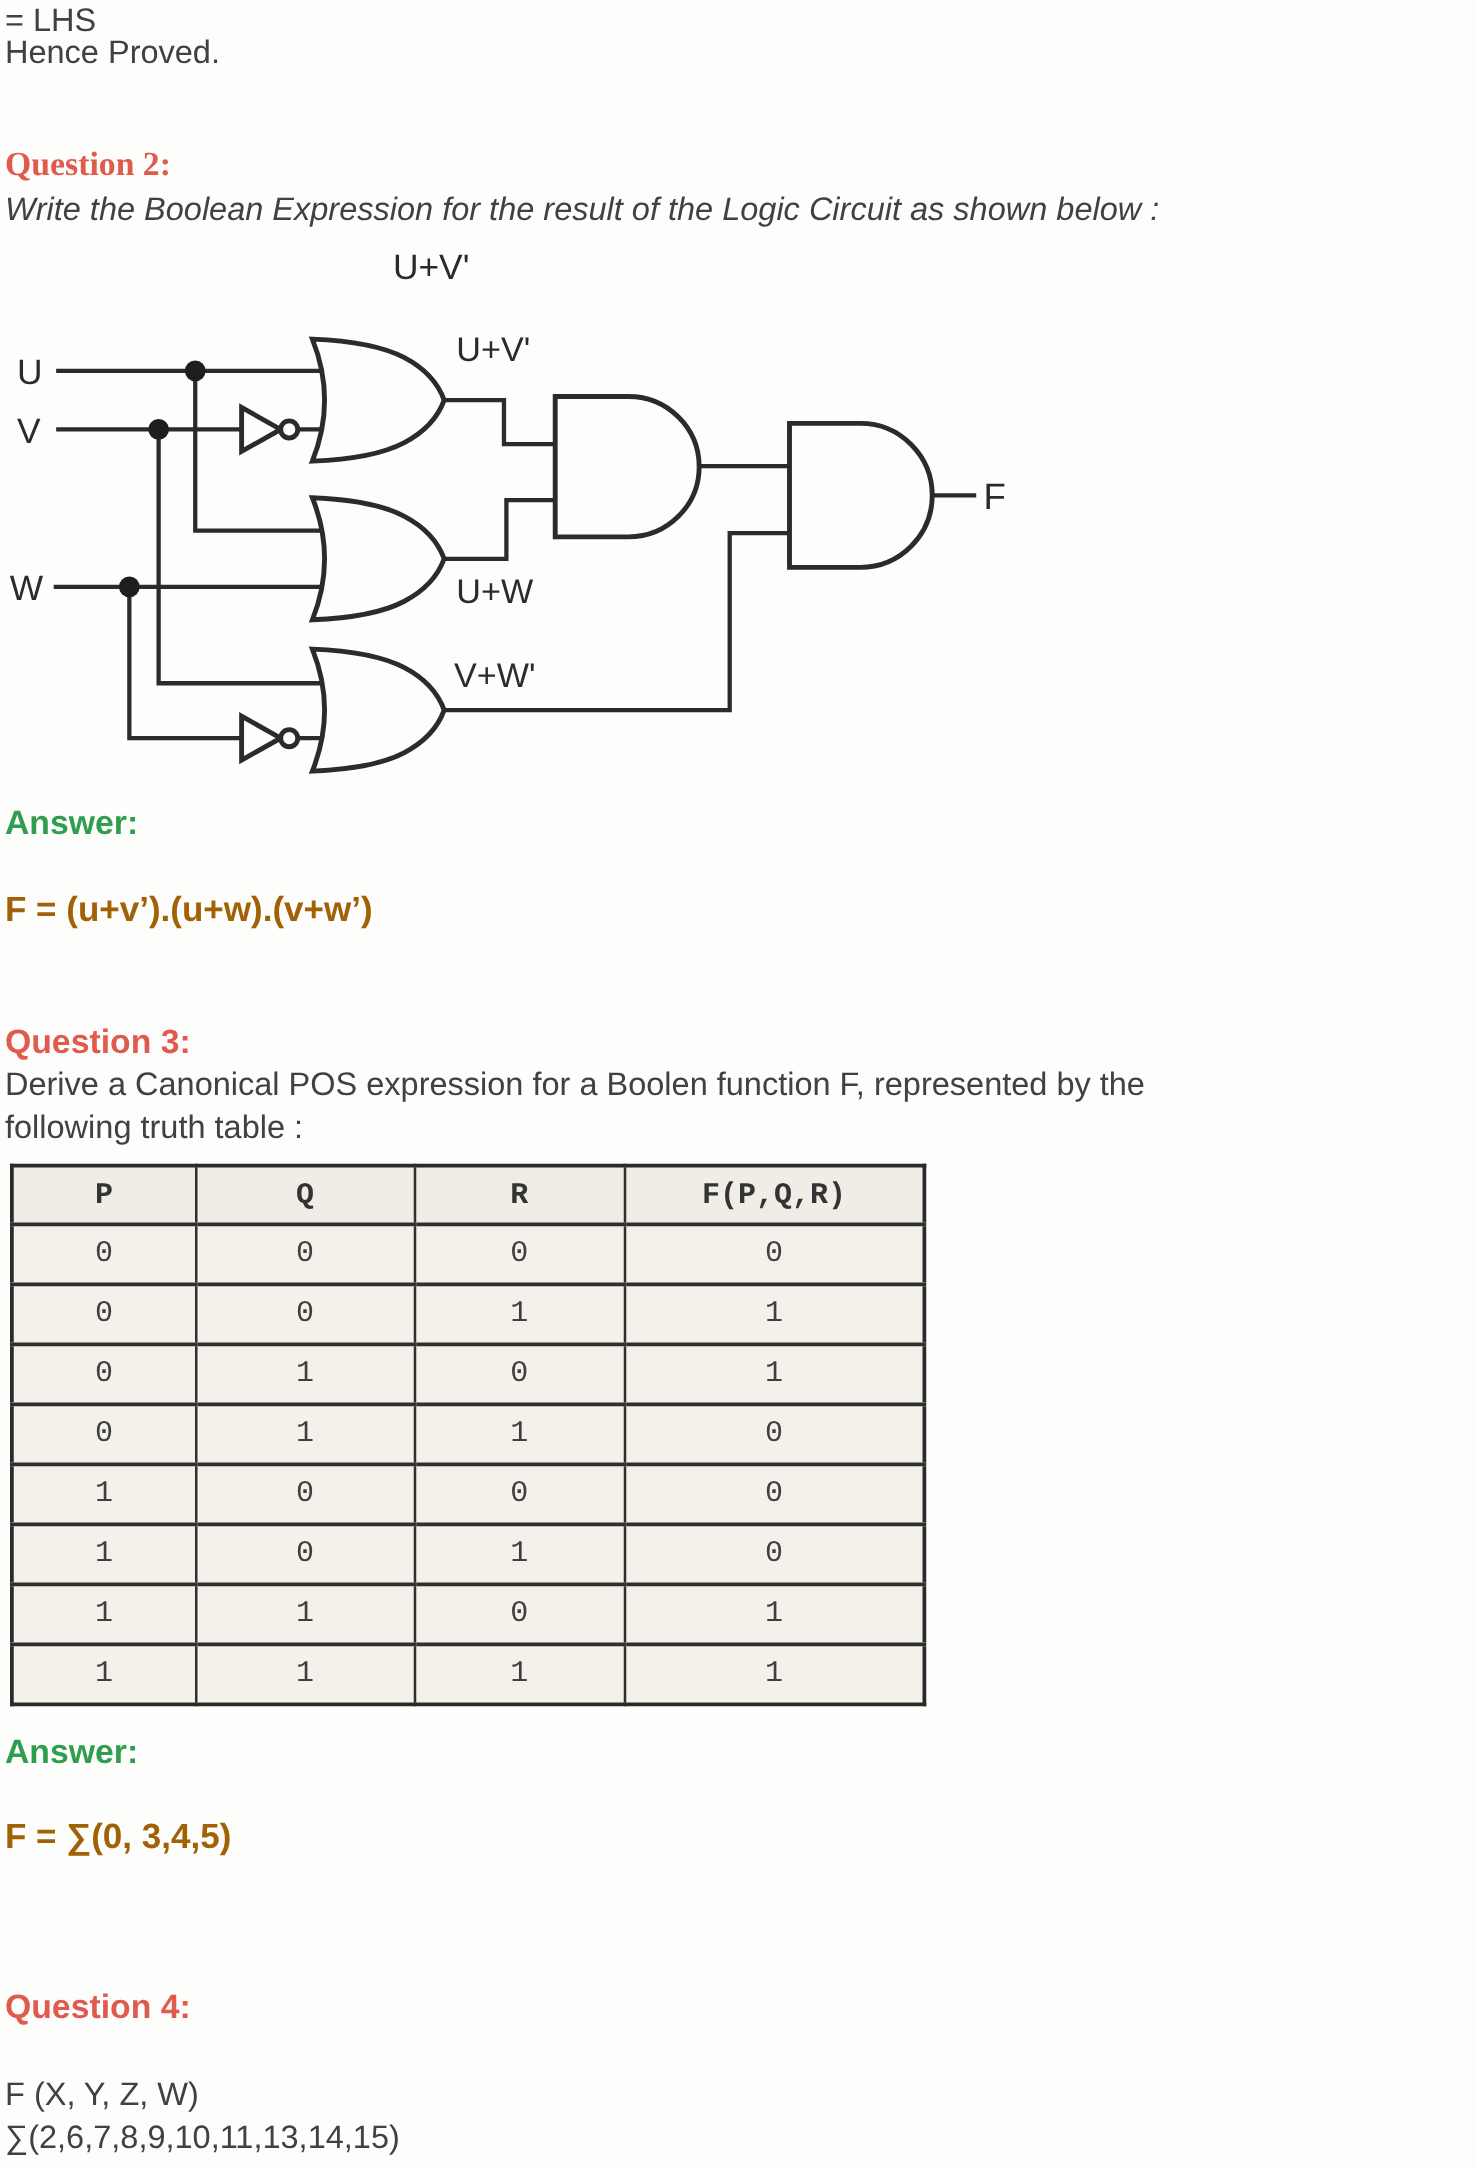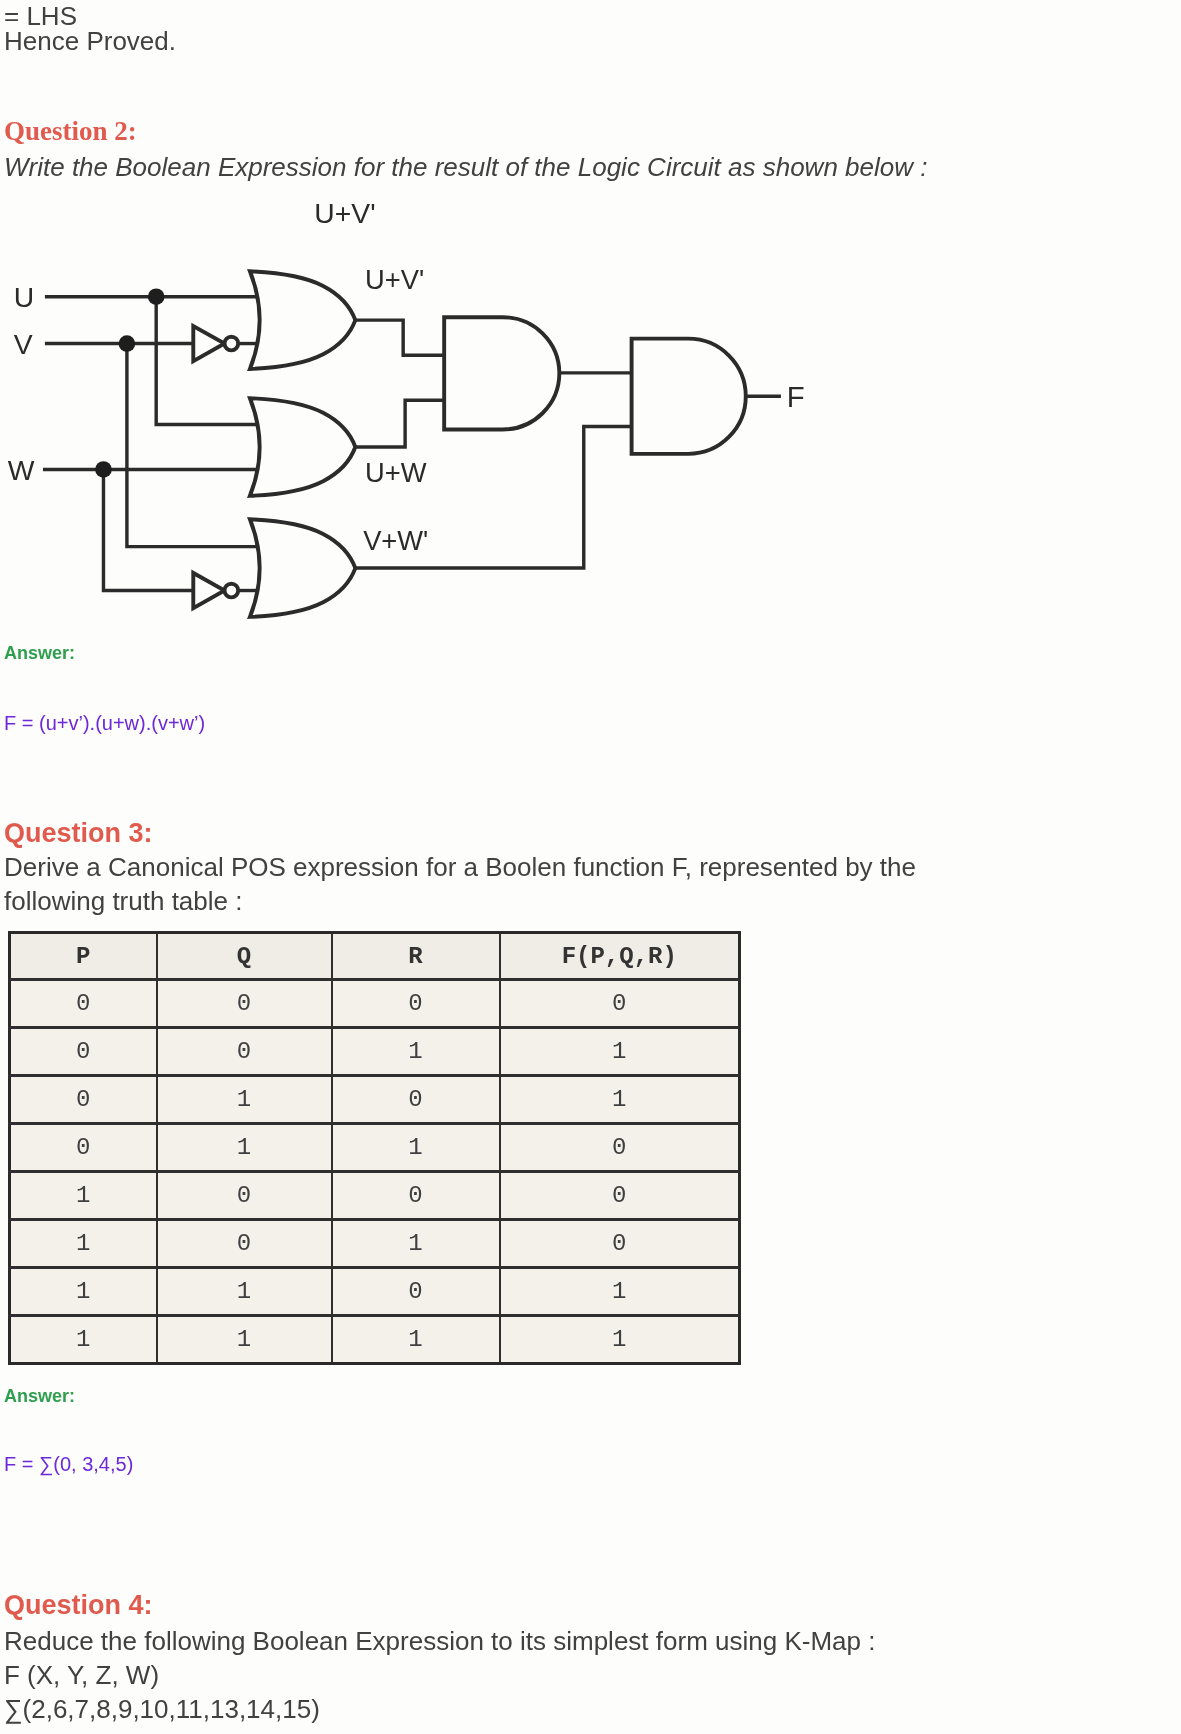--- a/index.html
+++ b/index.html
@@ -8,22 +8,22 @@
     position:relative;
     width:1181px; height:1734px;
     background:#fdfdfb;
     font-family:"Liberation Sans", sans-serif;
     color:#414141;
     overflow:hidden;
   }
   .abs { position:absolute; }
   .body-text { font-size:26px; line-height:30px; color:#414141; white-space:nowrap; }
   .q-heading { font-size:27px; font-weight:bold; color:#e05a4e; white-space:nowrap; }
-  .a-heading { font-size:18px; font-weight:bold; color:#2f9e4f; white-space:nowrap; }
-  .formula { font-size:20px; color:#6d28d9; white-space:nowrap; }
+  .a-heading { font-size:27px; font-weight:bold; color:#2f9e4f; white-space:nowrap; }
+  .formula { font-size:28px; color:#a16207; white-space:nowrap;font-weight:bold; }
 
   
   svg.circuit text { font-family:"Liberation Sans", sans-serif; fill:#2b2b2b; }
   svg.circuit .wire { stroke:#2b2b2b; stroke-width:3.5; fill:none; }
   svg.circuit .gate { stroke:#2b2b2b; stroke-width:4; fill:#fdfdfb; }
   svg.circuit .dot  { fill:#1e1e1e; stroke:none; }
 
   
   table.truth {
     border-collapse:collapse;
@@ -166,17 +166,16 @@
           <td>1</td>
           <td>1</td>
         </tr>
       </tbody>
   </table>
 
   <div class="abs a-heading" style="left:4px; top:1386px;">Answer:</div>
   <div class="abs formula" style="left:4px; top:1453px;text-align:center;">F = ∑(0, 3,4,5)</div>
 
   <div class="abs q-heading" style="left:4px; top:1590px;">Question 4:</div>
-  <div class="abs body-text" style="left:4px; top:1626px;">Reduce the following Boolean Expression to its simplest form using K-Map :</div>
   <div class="abs body-text" style="left:4px; top:1660px;">F (X, Y, Z, W)</div>
   <div class="abs body-text" style="left:4px; top:1694px;">∑(2,6,7,8,9,10,11,13,14,15)</div>
 
 </div>
 
 </body></html>

